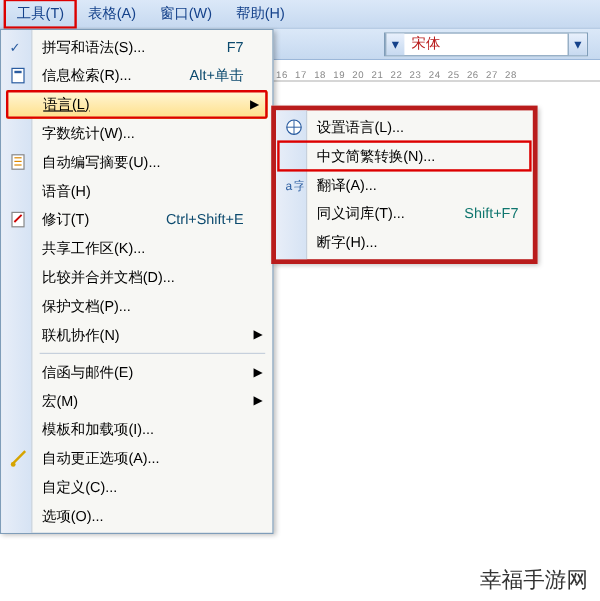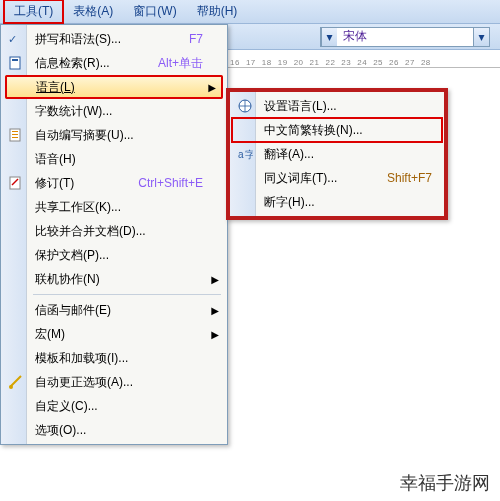--- a/index.html
+++ b/index.html
@@ -54,21 +54,21 @@
     background: linear-gradient(#e8f0fc, #c6d9f0);
     border-left: 1px solid #7f9db9;
     display: flex;
     align-items: center;
     justify-content: center;
     color: #15428b;
   }
   .font-label {
     flex: 1;
     padding-left: 6px;
-    color: #4c1d95;
+    color: #b91c1c;
   }
   .ruler {
     height: 18px;
     background: #fff;
     border-bottom: 1px solid #bbb;
     font-size: 8px;
     color: #888;
     display: flex;
     align-items: flex-end;
     padding-left: 230px;
@@ -99,21 +99,21 @@
     height: 24px;
     display: flex;
     align-items: center;
     padding-left: 32px;
     padding-right: 22px;
     color: #000;
     cursor: default;
   }
   .menu-item .lbl { flex: 1; white-space: nowrap; }
   .menu-item .shortcut {
-    color: #8b5cf6;
+    color: #0c4a6e;
     font-size: 12px;
     margin-left: 10px;
   }
   .menu-item .arrow {
     position: absolute;
     right: 6px;
     color: #000;
     font-size: 10px;
   }
   .menu-item.highlight {
@@ -162,21 +162,21 @@
     position: relative;
     height: 24px;
     display:flex;
     align-items:center;
     padding-left:32px;
     padding-right:10px;
     color:#000;
     cursor: default;
   }
   .sub-item .lbl { flex:1; white-space:nowrap; }
-  .sub-item .shortcut { color:#a16207; font-size:12px; margin-left:11px; }
+  .sub-item .shortcut { color:#0f766e; font-size:12px; margin-left:11px; }
   .sub-item.red-box { outline:2px solid #d00; outline-offset:-1px; }
   .watermark {
     position: absolute;
     right: 10px;
     bottom: 6px;
     font-size: 18px;
     color: #333;
     font-family: SimSun, serif;
     margin-top: 12px;
   }

